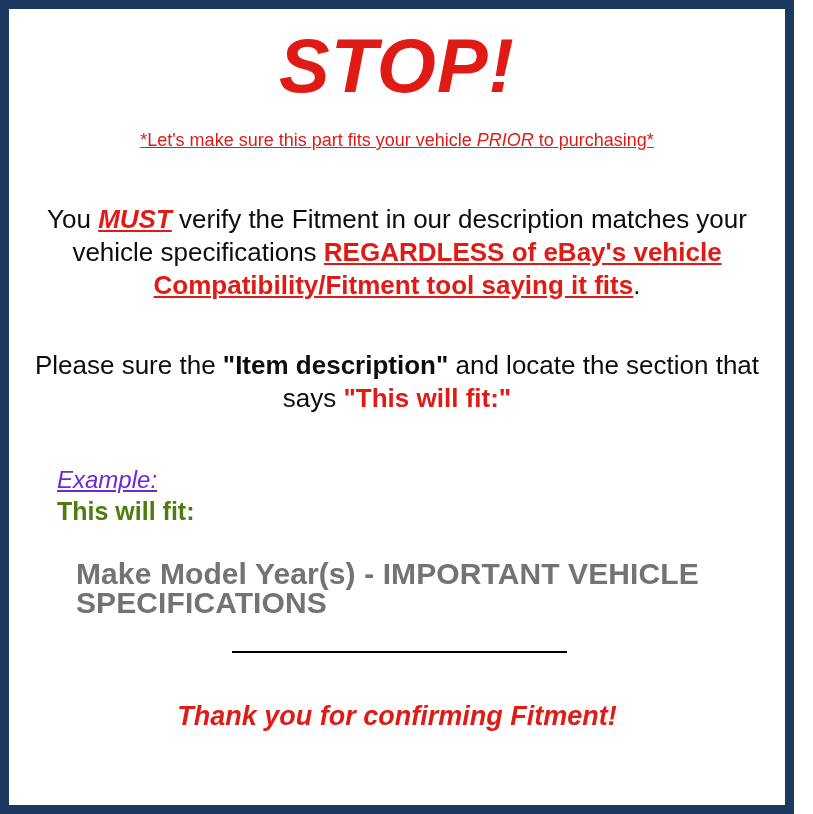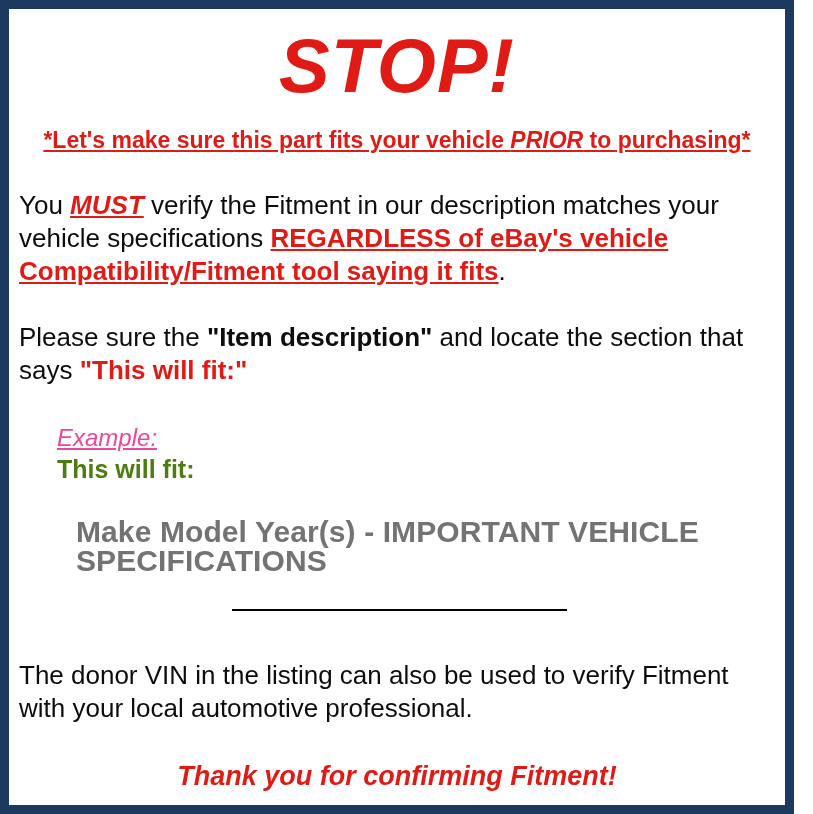--- a/index.html
+++ b/index.html
@@ -53,49 +53,49 @@
     line-height: 90px;
     letter-spacing: 1px;
   }
 
   
   .subtitle-line {
     margin: 0;
     padding-top: 14px;
     text-align: center;
     color: #e01b15;
-    font-weight: bold;
-    font-size: 23px;
+    font-weight: normal;
+    font-size: 18px;
     line-height: 30px;
     white-space: nowrap;
   }
   .subtitle-line .seg { text-decoration: underline; }
 
   
   .body-para {
-    margin: 0;
-    text-align: left;
+    margin: 14px;
+    text-align: center;
     color: #0d0d0d;
     font-size: 26px;
     line-height: 33px;
   }
   .p-must       { padding-top: 34px; }
   .p-itemdesc   { padding-top: 33px; }
   .p-confirm    { padding-top: 30px; }
   .p-vin        { padding-top: 36px; }
 
   
   .example-block {
     padding-top: 36px;
     padding-left: 38px;
     text-align: left;
   }
   .example-label {
     margin: 0;
-    color: #ec4899;
+    color: #6d28d9;
     font-size: 24px;
     line-height: 30px;
     font-style: italic;
     text-decoration: underline;
     display: inline-block;
   }
   .example-fits {
     margin: 0;
     padding-top: 1px;
     color: #4d7c0f;
@@ -164,18 +164,17 @@
       </p>
       <p class="example-fits">This will fit:</p>
       <p class="example-spec">Make Model Year(s) - IMPORTANT VEHICLE SPECIFICATIONS</p>
     </div>
 
     <div class="divider-wrap">
       <div class="divider-rule"></div>
     </div>
 
 
-    <p class="body-para p-vin">The donor VIN in the listing can also be used to verify Fitment with your local automotive professional.</p>
 
     <p class="thanks-line">Thank you for confirming Fitment!</p>
 
   </div>
 </div>
 
 </body></html>

